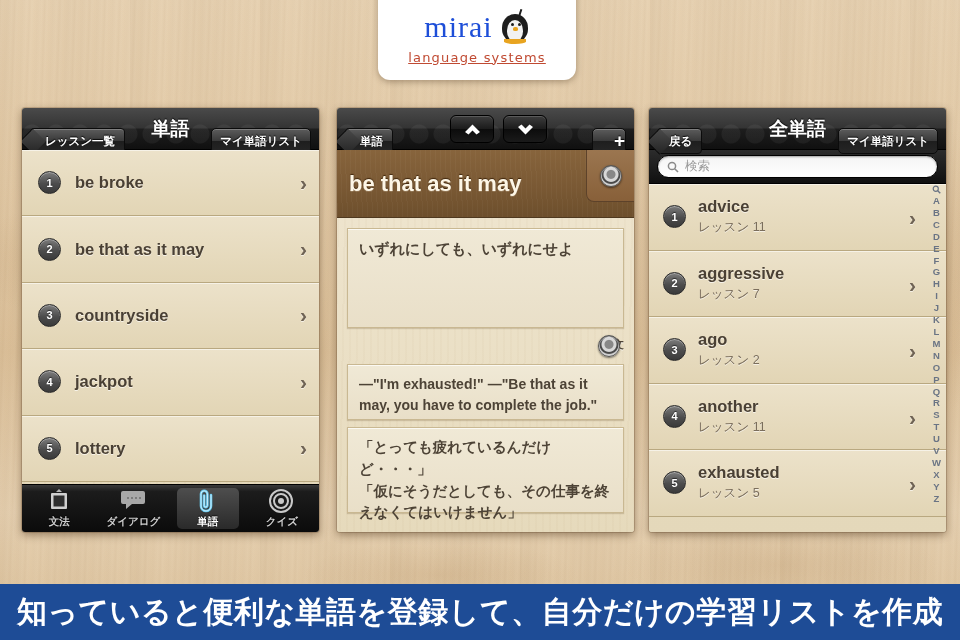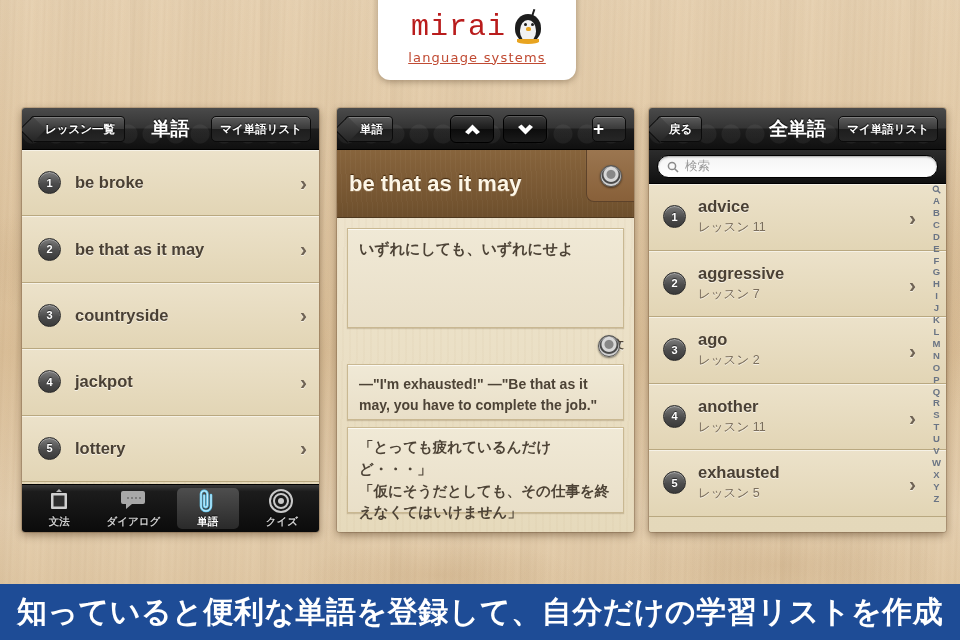--- a/index.html
+++ b/index.html
@@ -32,22 +32,22 @@
 
   
   .logo-card {
     position:absolute; left:378px; top:-18px; width:198px; height:98px;
     background:#fff; border-radius:12px;
     box-shadow: 0 2px 6px rgba(60,40,20,0.35);
     display:flex; flex-direction:column; align-items:center; justify-content:center;
   }
   .logo-row { display:flex; align-items:center; gap:7px; margin-top:12px; }
   .logo-word {
-    font-size:30px; letter-spacing:1px; color:#b91c1c; font-weight:400;
-    font-family:Liberation Mono, monospace;
+    font-size:30px; letter-spacing:1px; color:#1d4ed8; font-weight:400;
+    font-family:Liberation Serif, serif;
   }
   .penguin { position:relative; width:30px; height:32px; }
   .peng-body {
     position:absolute; left:2px; top:3px; width:26px; height:28px;
     background:#1d1d1d; border-radius:50% 50% 46% 46%;
   }
   .peng-face {
     position:absolute; left:7px; top:9px; width:16px; height:21px;
     background:#f2f2f2; border-radius:50% 50% 45% 45%;
   }
@@ -103,22 +103,22 @@
       radial-gradient(circle at 274px 26px, rgba(255,255,255,0.05) 0 9px, rgba(255,255,255,0) 10px),
       linear-gradient(180deg,#4a4a4a 0%, #343434 48%, #1d1d1d 52%, #101010 100%);
     border-bottom:1px solid #000;
     display:flex; align-items:center; justify-content:center;
   }
   .nav-title {
     font-size:19px; font-weight:bold; color:#fff;
     text-shadow:0 -1px 1px rgba(0,0,0,0.9);
   }
   .nav-btn {
-    position:absolute; top:8px; height:26px;
-    display:flex; align-items:center; justify-content:flex-start;
+    position:absolute; top:20px; height:26px;
+    display:flex; align-items:center; justify-content:flex-end;
     font-size:11.5px; font-weight:bold; color:#fff;
     background:linear-gradient(180deg,#5c5c5c 0%, #393939 50%, #1e1e1e 51%, #262626 100%);
     border:1px solid #0b0b0b; border-radius:5px;
     text-shadow:0 -1px 1px rgba(0,0,0,0.9);
     box-shadow:inset 0 1px 0 rgba(255,255,255,0.22);
   }
   .nav-btn.back {
     left:8px; padding:0 9px 0 14px; border-radius:4px;
   }
   .nav-btn.back::before {

